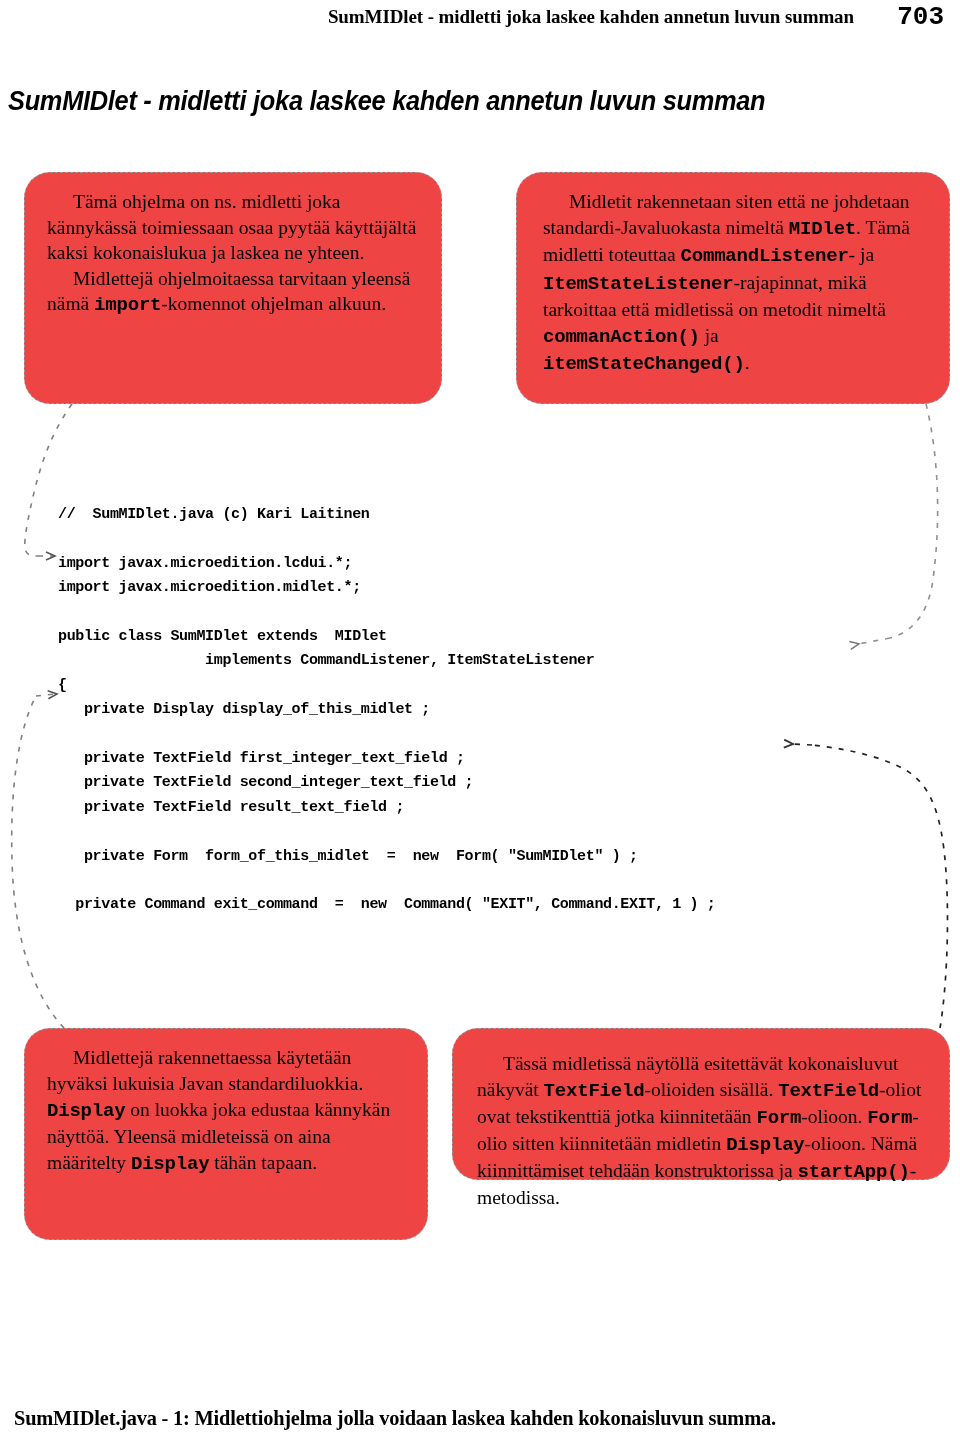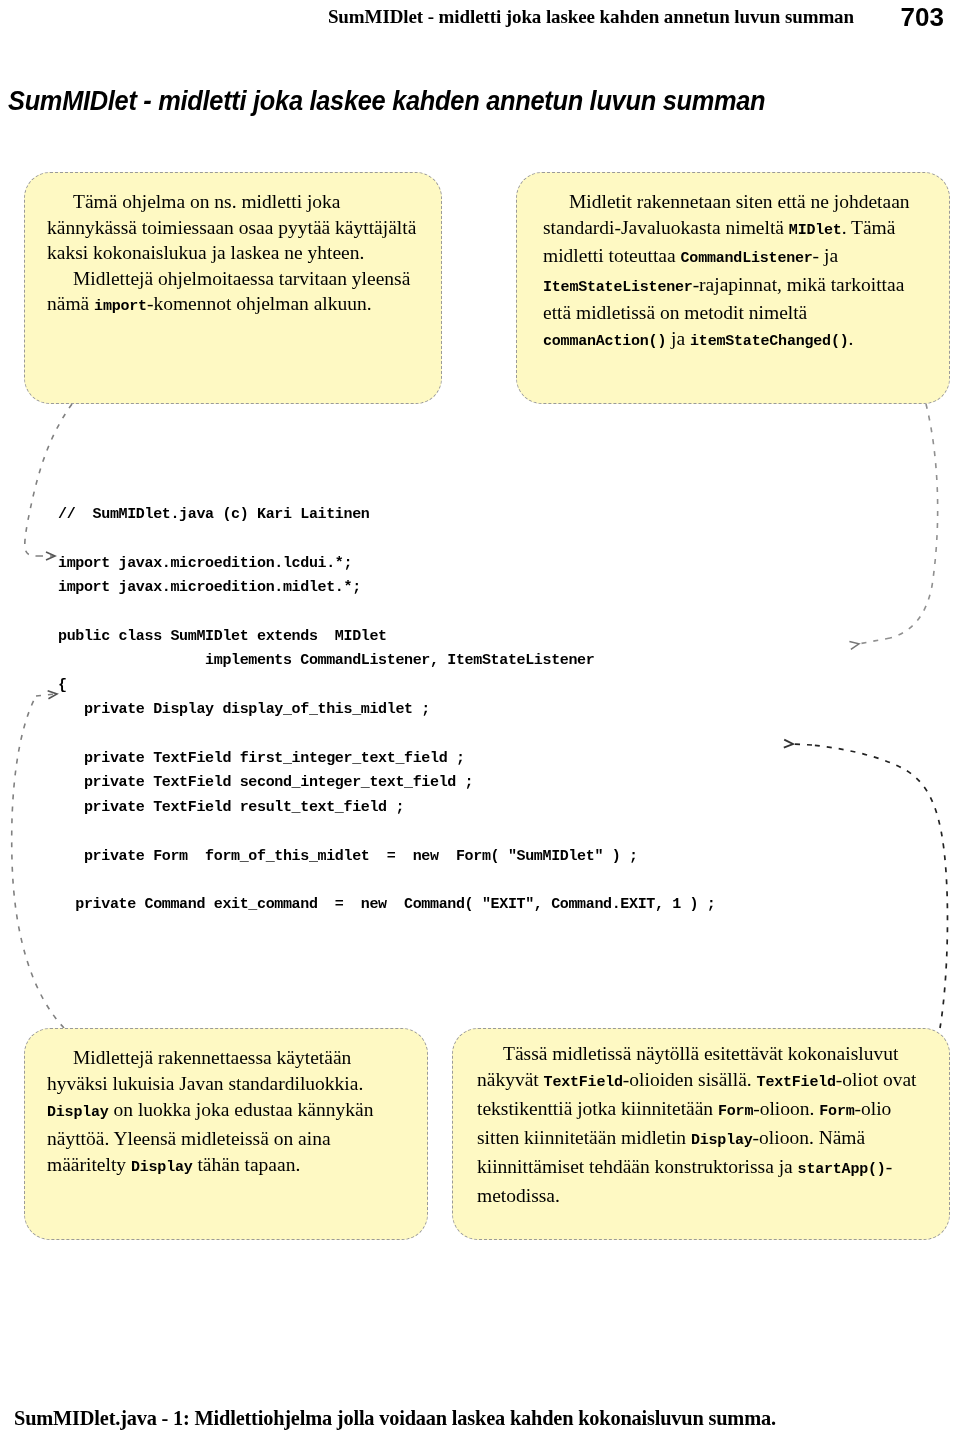--- a/index.html
+++ b/index.html
@@ -31,21 +31,21 @@
     font-family: "Liberation Serif", serif;
     font-weight: bold;
     font-size: 19px;
     letter-spacing: -0.1px;
     white-space: nowrap;
   }
   .runhead-page {
     position: absolute;
     right: 16px;
     top: -2px;
-    font-family: Liberation Sans, sans-serif;
+    font-family: Liberation Mono, monospace;
     font-weight: bold;
     font-size: 26px;
   }
 
   
   .page-title {
     position: absolute;
     left: 8px;
     top: 68px;
     font-family: "Liberation Sans", sans-serif;
@@ -54,45 +54,45 @@
     font-size: 27px;
     letter-spacing: -0.3px;
     transform: scaleX(0.94);
     transform-origin: left center;
     white-space: nowrap;
   }
 
   
   .balloon {
     position: absolute;
-    background: #fef9c3;
+    background: #ef4444;
     border: 1.5px dashed #9a9a9a;
     border-radius: 26px;
     box-sizing: border-box;
   }
   .balloon p {
     margin: 0;
     font-family: "Liberation Serif", serif;
     font-size: 19.5px;
     line-height: 25.5px;
     text-indent: 26px;
   }
   .balloon p.cont { text-indent: 26px; }
   .balloon code,
   .mono {
     font-family: "Liberation Mono", monospace;
     font-weight: bold;
-    font-size: 15px;
+    font-size: 19px;
     letter-spacing: -0.2px;
   }
 
   #balloon-tl { left: 24px;  top: 172px; width: 418px; height: 232px; padding: 16px 20px 10px 22px; }
   #balloon-tr { left: 516px; top: 172px; width: 434px; height: 232px; padding: 16px 22px 10px 26px; }
   #balloon-bl { left: 24px;  top: 1028px; width: 404px; height: 212px; padding: 16px 16px 10px 22px; }
-  #balloon-br { left: 452px; top: 1028px; width: 498px; height: 212px; padding: 12px 18px 10px 24px; }
+  #balloon-br { left: 452px; top: 1028px; width: 498px; height: 152px; padding: 22px 18px 10px 24px; }
 
   #balloon-bl p { line-height: 26px; }
   #balloon-br p { line-height: 26px; }
 
   
   .connectors {
     position: absolute;
     left: 0;
     top: 0;
     width: 960px;

